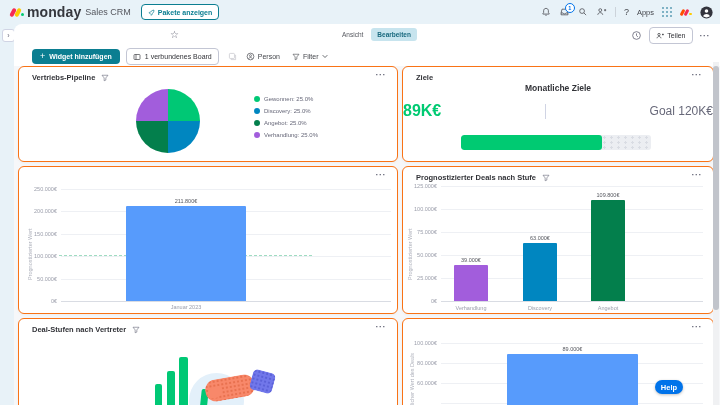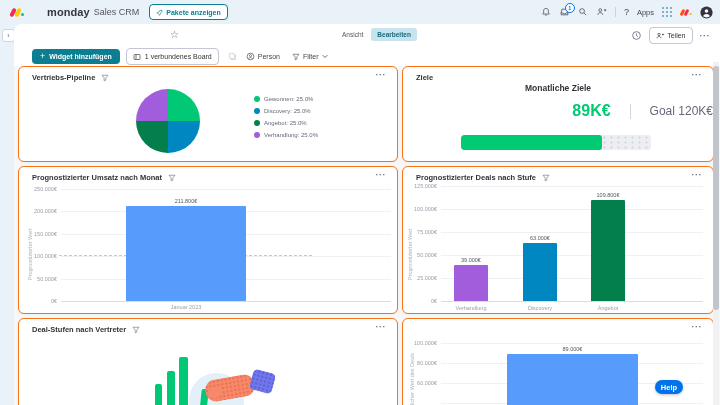--- a/index.html
+++ b/index.html
@@ -5,21 +5,21 @@
   html,body{margin:0;padding:0;background:#fff;}
   #app{position:relative;width:720px;height:405px;overflow:hidden;background:#e8f2f8;
        font-family:"Liberation Sans","DejaVu Sans",sans-serif;color:#323338;
        -webkit-font-smoothing:antialiased;}
   svg{display:block;}
 
   
   .topbar{position:absolute;left:0;top:0;width:720px;height:24px;background:#e8f2f8;display:flex;align-items:center;}
   .logo-mark{position:relative;width:14px;height:11px;margin-left:10px;}
   .logo-mark i{position:absolute;border-radius:4px;}
-  .brand{font-size:11px;font-weight:700;color:#35373d;margin-left:23px;letter-spacing:.1px;}
+  .brand{font-size:14px;font-weight:700;color:#35373d;margin-left:3px;letter-spacing:.1px;}
   .product{font-size:9px;color:#55575e;margin-left:4px;}
   .pkg-btn{display:flex;align-items:center;gap:3px;margin-left:10px;height:14px;padding:0 6px;
            background:#fff;border:1px solid #0b7e91;border-radius:4px;color:#0b7e91;
            font-size:7px;font-weight:700;}
   .tb-right{position:absolute;right:7px;top:0;height:24px;display:flex;align-items:center;gap:8px;}
   .tb-ic{position:relative;display:flex;align-items:center;justify-content:center;}
   .badge{position:absolute;top:-4px;right:-5px;width:8px;height:8px;border-radius:50%;
          background:#fff;border:1px solid #0073ea;color:#0073ea;font-size:5.5px;font-weight:700;
          display:flex;align-items:center;justify-content:center;}
   .tb-divider{width:1px;height:10px;background:#ccd3da;}
@@ -87,21 +87,21 @@
   .pie{position:absolute;width:64px;height:64px;border-radius:50%;
        background:conic-gradient(#00c875 0 25%,#0086c0 0 50%,#037f4c 0 75%,#a25ddc 0 100%);}
   .legend{position:absolute;display:flex;flex-direction:column;gap:6px;}
   .leg-item{display:flex;align-items:center;gap:4px;font-size:6px;color:#676879;}
   .leg-dot{width:6px;height:6px;border-radius:50%;flex:none;}
 
   
   .goal-head{position:absolute;left:0;top:16px;width:100%;text-align:center;
              font-size:8.5px;font-weight:700;color:#323338;}
   .goal-row{position:absolute;left:0;top:32px;width:100%;height:24px;display:flex;
-            align-items:center;justify-content:flex-end;gap:19px;}
+            align-items:center;justify-content:space-between;gap:19px;}
   .goal-val{font-size:16px;font-weight:700;color:#00ca72;}
   .goal-sep{width:1px;height:15px;background:#d0d4e4;}
   .goal-target{font-size:12px;color:#676879;}
   .progress{position:absolute;left:58px;top:68px;width:190px;height:15px;border-radius:3px;
             background-color:#eceef2;
             background-image:radial-gradient(circle,#d9dce3 1px,transparent 1.2px);
             background-size:7px 5px;overflow:hidden;}
   .progress i{position:absolute;left:0;top:0;height:100%;width:141px;background:#00ca72;border-radius:3px;}
 
   
@@ -303,26 +303,20 @@
       <span class="goal-val">89K€</span>
       <span class="goal-sep"></span>
       <span class="goal-target">Goal 120K€</span>
     </div>
     <div class="progress">
         <i></i>
       </div>
   </div>
 
   <div class="card" style="left:18px;top:166px;width:378px;height:146px;">
-    <div class="card-h">
-      <span class="wtitle">Prognostizierter Umsatz nach Monat</span>
-      <svg width="8" height="8" viewBox="0 0 16 16">
-          <path d="M2 2.5h12L9.7 7.8v4.4l-3.4 1.3V7.8z" fill="none" stroke="#676879" stroke-width="1.2"></path>
-        </svg>
-    </div>
     <span class="more">···</span>
     <div class="ylab" style="left:8px;top:47px;height:66px;">Prognostizierter Wert</div>
     <div class="ytick" style="left:8px;top:19px;">250.000€</div>
     <div class="ytick" style="left:8px;top:41px;">200.000€</div>
     <div class="ytick" style="left:8px;top:64px;">150.000€</div>
     <div class="ytick" style="left:8px;top:86px;">100.000€</div>
     <div class="ytick" style="left:8px;top:109px;">50.000€</div>
     <div class="ytick" style="left:8px;top:131px;">0€</div>
     <div class="gl" style="left:42px;top:22px;width:330px;"></div>
     <div class="gl" style="left:42px;top:44px;width:330px;"></div>

